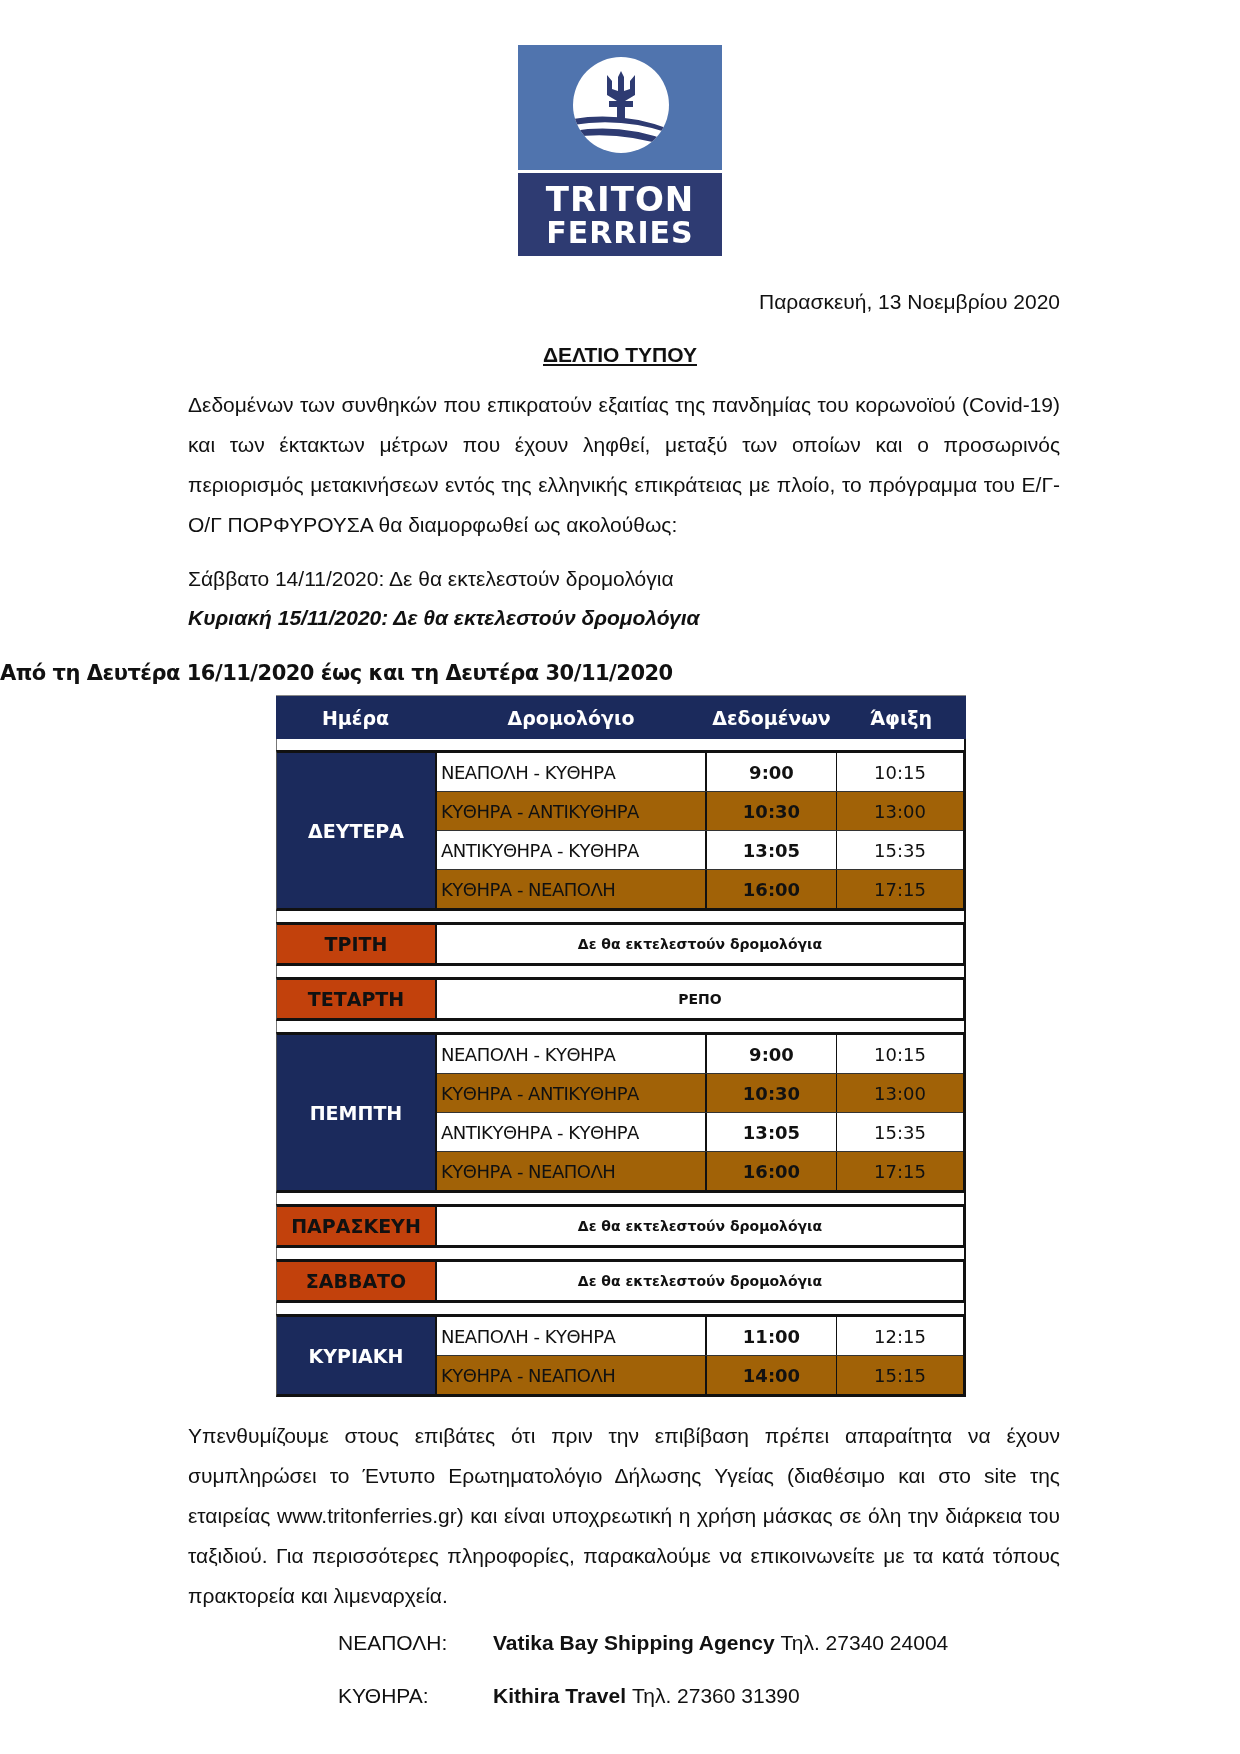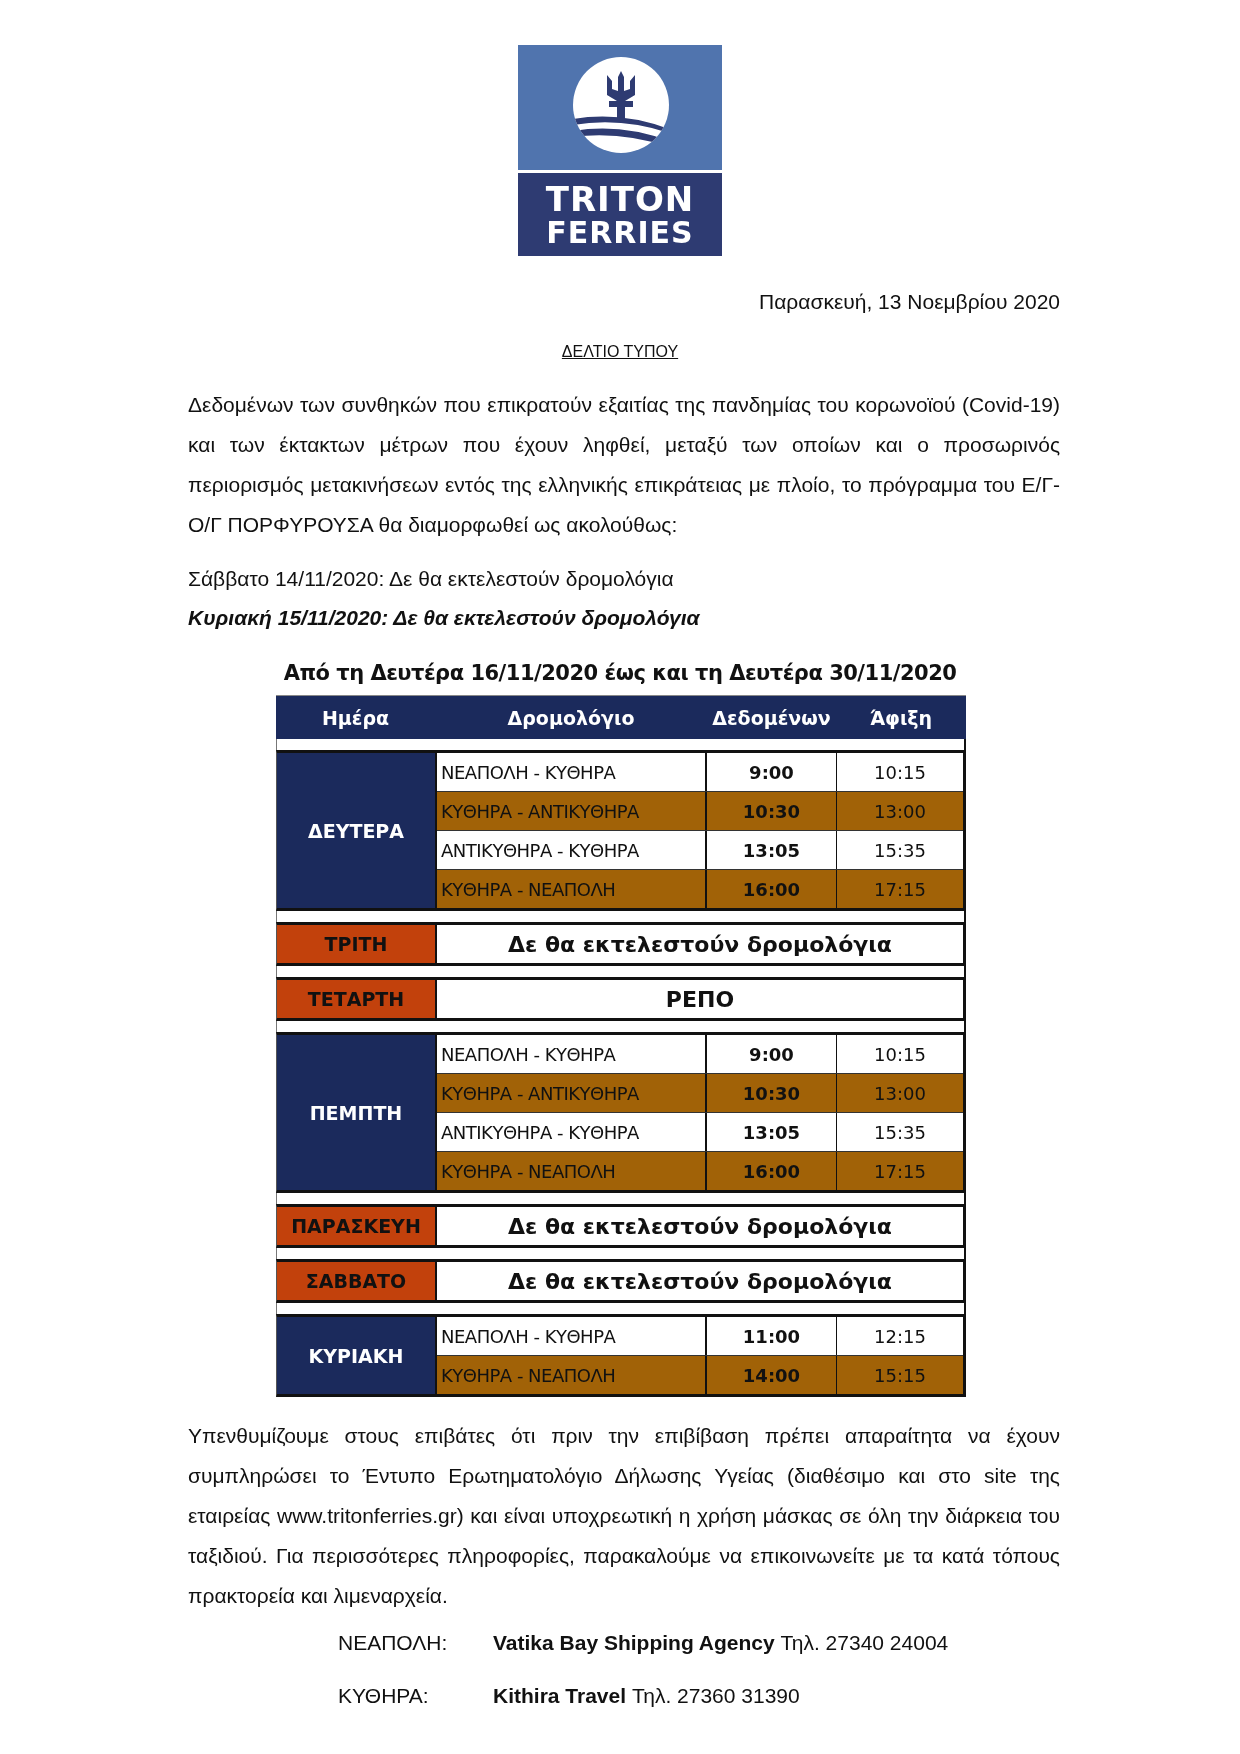--- a/index.html
+++ b/index.html
@@ -10,28 +10,28 @@
   
   #logo { left: 518px; top: 45px; width: 204px; height: 211px; }
   #logo .top { position: absolute; left: 0; top: 0; width: 204px; height: 125px; background: #5074ae; }
   #logo .bottom { position: absolute; left: 0; top: 128px; width: 204px; height: 83px; background: #2e3b72; }
   #logo .circle { position: absolute; left: 55px; top: 12px; width: 96px; height: 96px; border-radius: 50%; background: #fff; overflow: hidden; }
   #logo .l1 { position: absolute; left: 0; width: 204px; text-align: center; color: #fff;
               font-family: "DejaVu Sans", sans-serif; font-weight: bold; letter-spacing: 1px; }
 
   
   .date { right: 180px; top: 290px; font-size: 21px; }
-  .title { left: 0; width: 1240px; top: 343px; text-align: center; font-size: 16px; font-weight: normal; text-decoration: underline; }
+  .title { left: 0; width: 1240px; top: 343px; text-align: center; font-size: 21px; font-weight: bold; text-decoration: underline; }
   .para { left: 188px; width: 872px; font-size: 21px; line-height: 40px; text-align: justify; text-align-last: left; }
   .intro { top: 385px; }
   .line { left: 188px; font-size: 21px; }
   .sat { top: 567px; }
   .sun { top: 606px; font-weight: bold; font-style: italic; }
 
-  .table-caption { left: 0; width: 1240px; top: 661px; text-align: center; font-size: 21px; font-weight: bold;
+  .table-caption { left: 0; width: 1240px; top: 661px; font-size: 21px; font-weight: bold;
                    font-family: "DejaVu Sans", sans-serif; letter-spacing: -0.5px; }
 
   
   #schedule { left: 276px; top: 695px; width: 690px; }
   .thead { display: flex; height: 43px; background: #1b2a5c; color: #fff; font-weight: bold;
            font-family: "DejaVu Sans", sans-serif; font-size: 19px; align-items: center; border-top: 1px solid #888; }
   .thead div { text-align: center; }
   .c-day { width: 159px; }
   .c-route { width: 272px; }
   .c-dep { width: 129px; }
@@ -43,21 +43,21 @@
                 border-right: 2px solid #111; }
   .block .day.light { background: #c2410c; color: #111; }
   .rows { flex: 1; }
   .row { display: flex; height: 38px; align-items: center; border-top: 1px solid #333; font-family: "DejaVu Sans", sans-serif; font-size: 18px; }
   .row:first-child { border-top: none; }
   .row.alt { background: #a16207; }
   .row .route { width: 270px; padding-left: 4px; box-sizing: border-box; font-weight: normal; height: 100%; display: flex; align-items: center; border-right: 2px solid #111; letter-spacing: -0.5px; white-space: nowrap; }
   .row .dep { width: 129px; text-align: center; font-weight: bold; height: 100%; display: flex; align-items: center; justify-content: center; border-right: 1px solid #111; }
   .row .arr { flex: 1; text-align: center; height: 100%; display: flex; align-items: center; justify-content: center; }
   .single { height: 38px; display: flex; align-items: center; justify-content: center; font-weight: bold;
-            font-family: "DejaVu Sans", sans-serif; font-size: 22px; flex: 1; }
+            font-family: "DejaVu Sans", sans-serif; font-size: 14px; flex: 1; }
 
   .footer-para { top: 1416px; }
   .contact { font-size: 21px; }
   .contact .lbl { position: absolute; left: 0; }
   .contact .val { position: absolute; left: 155px; white-space: nowrap; }
   .c1 { left: 338px; top: 1631px; }
   .c2 { left: 338px; top: 1684px; }
 </style>
 </head>
 <body>

